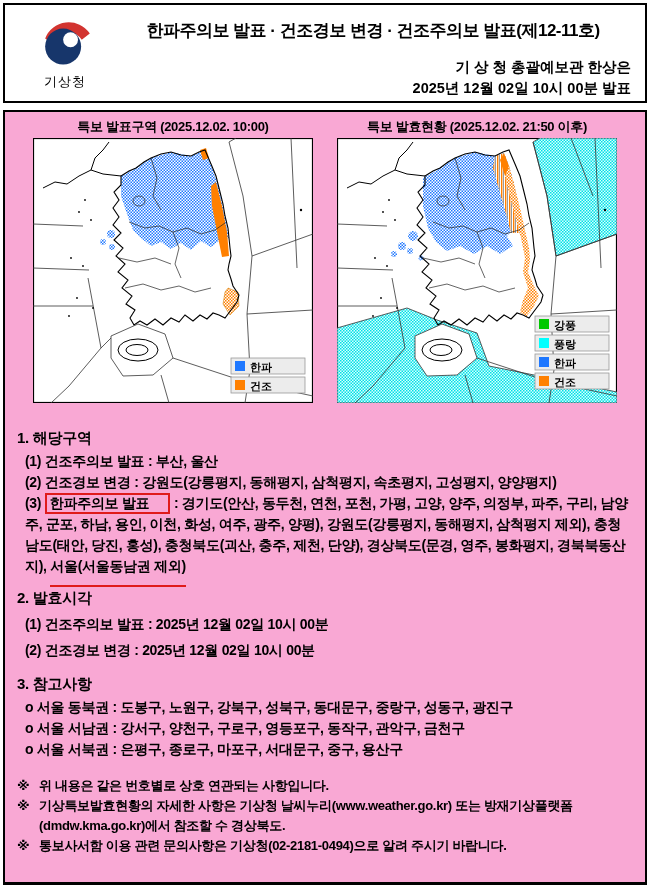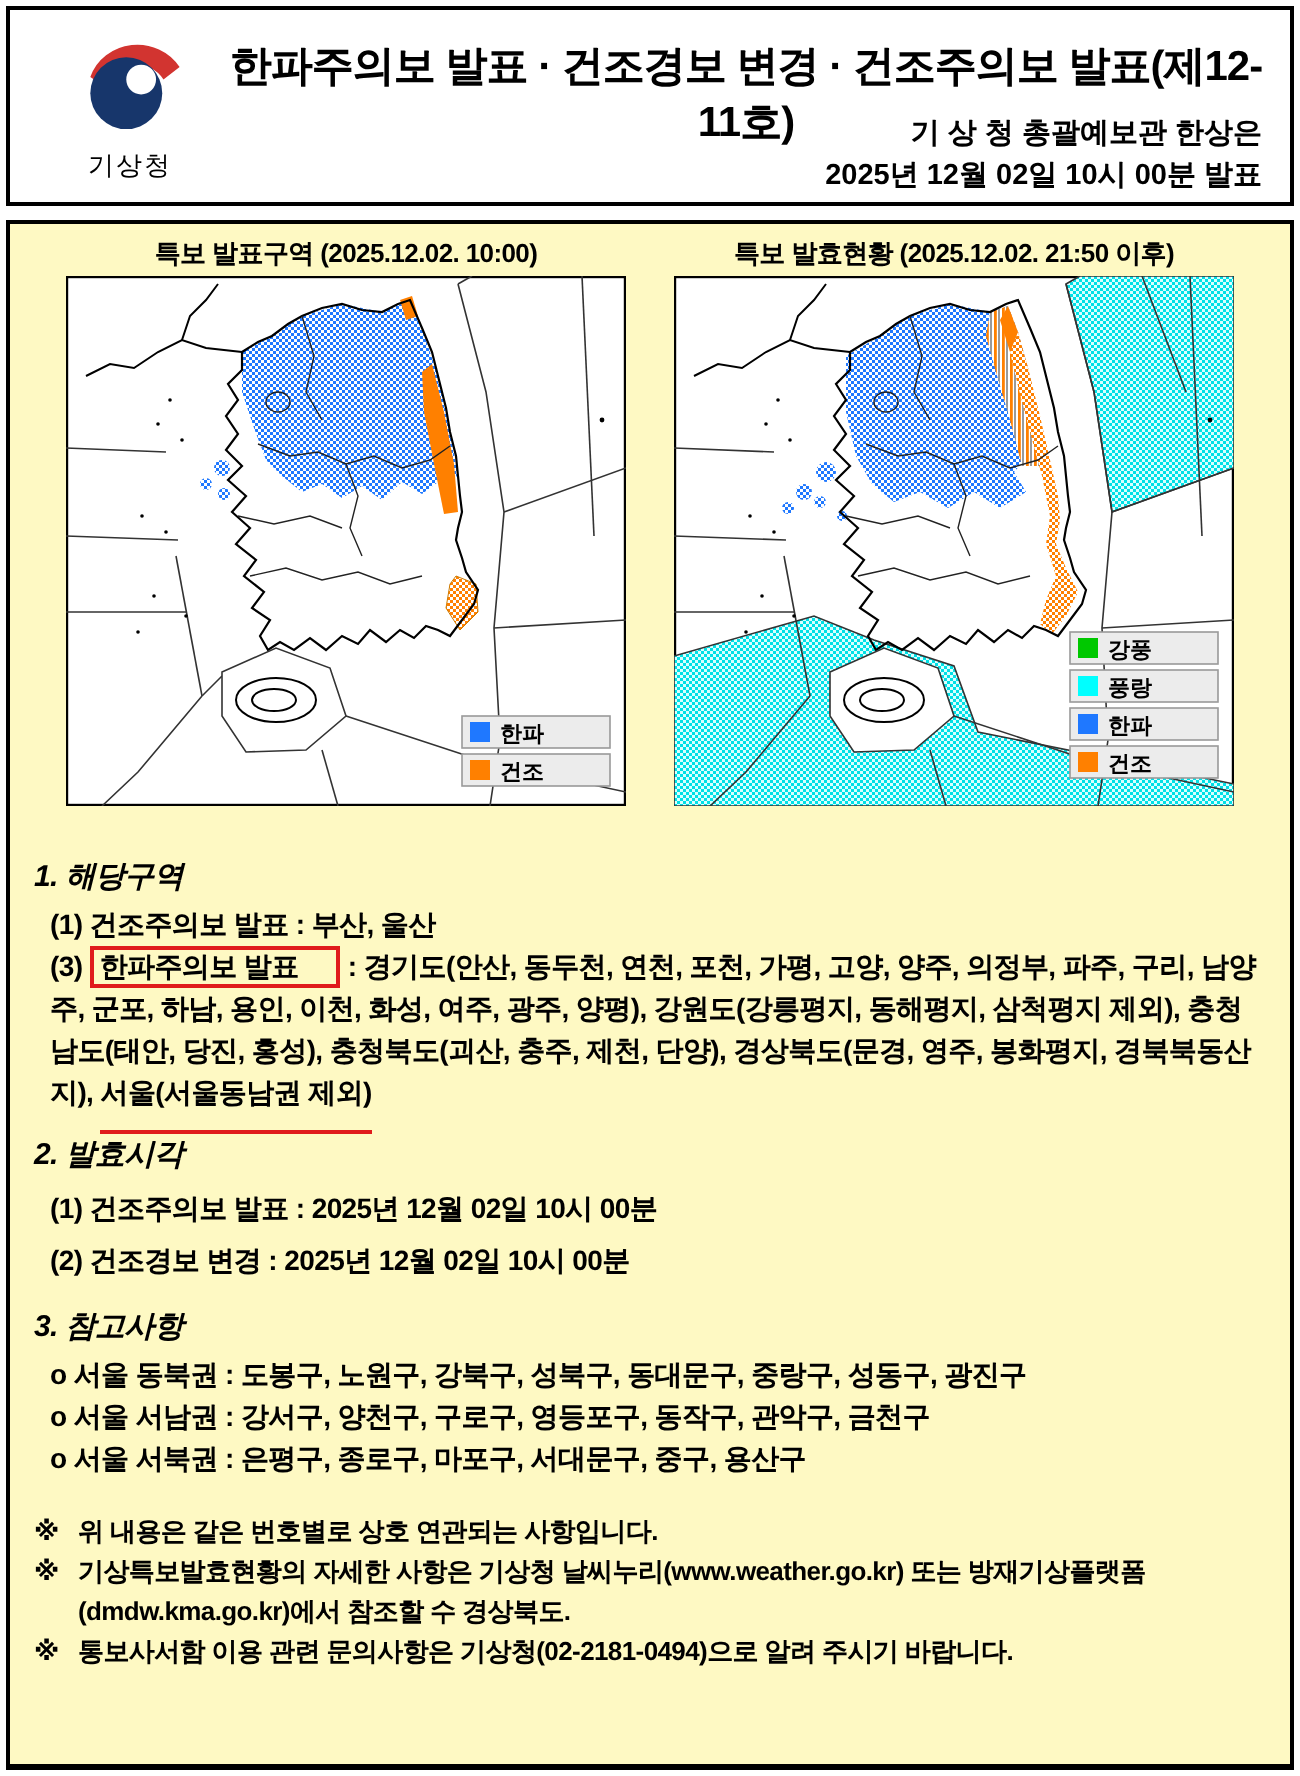--- a/index.html
+++ b/index.html
@@ -3,33 +3,33 @@
 <meta charset="utf-8">
 <style>
   html,body{margin:0;padding:0;background:#fff;}
   body{width:650px;height:888px;font-family:"Liberation Sans","DejaVu Sans",sans-serif;color:#000;}
   .page{position:relative;width:650px;height:888px;background:#fff;overflow:hidden;}
 
   
   .header{position:absolute;left:3px;right:3px;top:3px;height:100px;border:2px solid #000;box-sizing:border-box;background:#fff;}
   .logo-wrap{position:absolute;left:18px;top:6px;width:84px;text-align:center;}
   .logo-caption{font-size:13px;font-weight:400;letter-spacing:1px;margin-top:-2px;}
-  .doc-title{position:absolute;left:104px;right:8px;top:14px;text-align:center;font-size:21px;font-weight:800;letter-spacing:-0.5px;}
+  .doc-title{position:absolute;left:104px;right:8px;top:14px;text-align:center;font-size:17px;font-weight:800;letter-spacing:-0.5px;}
   .issuer{position:absolute;right:14px;top:52px;text-align:right;font-size:14.5px;font-weight:700;line-height:21px;}
 
   
-  .main{position:absolute;left:3px;right:3px;top:110px;bottom:3px;border:2px solid #000;border-bottom-width:3px;box-sizing:border-box;background:#fef9c3;overflow:hidden;}
+  .main{position:absolute;left:3px;right:3px;top:110px;bottom:3px;border:2px solid #000;border-bottom-width:3px;box-sizing:border-box;background:#f9a8d4;overflow:hidden;}
 
   .maps-row{display:flex;justify-content:center;gap:24px;padding-top:6px;}
   .map{margin:0;}
   .map-title{text-align:center;font-size:13px;font-weight:800;letter-spacing:-0.3px;margin-bottom:2px;}
 
   
   .content{padding:10px 16px 0 12px;font-size:14px;line-height:21px;font-weight:600;letter-spacing:-0.3px;}
-  .sec-heading{font-size:15px;font-weight:800;margin:10px 0 3px 0;font-style:italic;}
+  .sec-heading{font-size:15px;font-weight:800;margin:10px 0 3px 0;}
   .item{margin:0 0 0 8px;}
   .sec2 .item{line-height:26px;}
   .red-box{border:2px solid #e01b1b;padding:0 19px 1px 3px;}
   .red-underline{border-bottom:2px solid #e01b1b;padding-bottom:11px;}
   .footnotes{margin-top:16px;font-size:13px;line-height:20px;font-weight:600;}
   .fn{margin:0;padding-left:22px;position:relative;}
   .fn .mark{position:absolute;left:0;top:0;}
   svg text{font-family:"Liberation Sans","DejaVu Sans",sans-serif;}
 </style>
 </head>
@@ -265,20 +265,21 @@
           </g>
         </svg>
       </figure>
     </div>
 
     <div class="content">
 
       <div>
         <p class="sec-heading">1. 해당구역</p>
         <p class="item">(1) 건조주의보 발표 : 부산, 울산</p>
+        <p class="item">(2) 건조경보 변경 : 강원도(강릉평지, 동해평지, 삼척평지, 속초평지, 고성평지, 양양평지)</p>
         <p class="item"><span>(3) </span><span class="red-box">한파주의보 발표</span><span> : 경기도(안산, 동두천, 연천, 포천, 가평, 고양, 양주, 의정부, 파주, 구리, 남양주, 군포, 하남, 용인, 이천, 화성, 여주, 광주, 양평), 강원도(강릉평지, 동해평지, 삼척평지 제외), 충청남도(태안, 당진, 홍성), 충청북도(괴산, 충주, 제천, 단양), 경상북도(문경, 영주, 봉화평지, 경북북동산지), </span><span class="red-underline">서울(서울동남권 제외)</span></p>
       </div>
 
       <div class="sec2">
         <p class="sec-heading">2. 발효시각</p>
         <p class="item">(1) 건조주의보 발표 : 2025년 12월 02일 10시 00분</p>
         <p class="item">(2) 건조경보 변경 : 2025년 12월 02일 10시 00분</p>
       </div>
 
       <div>

